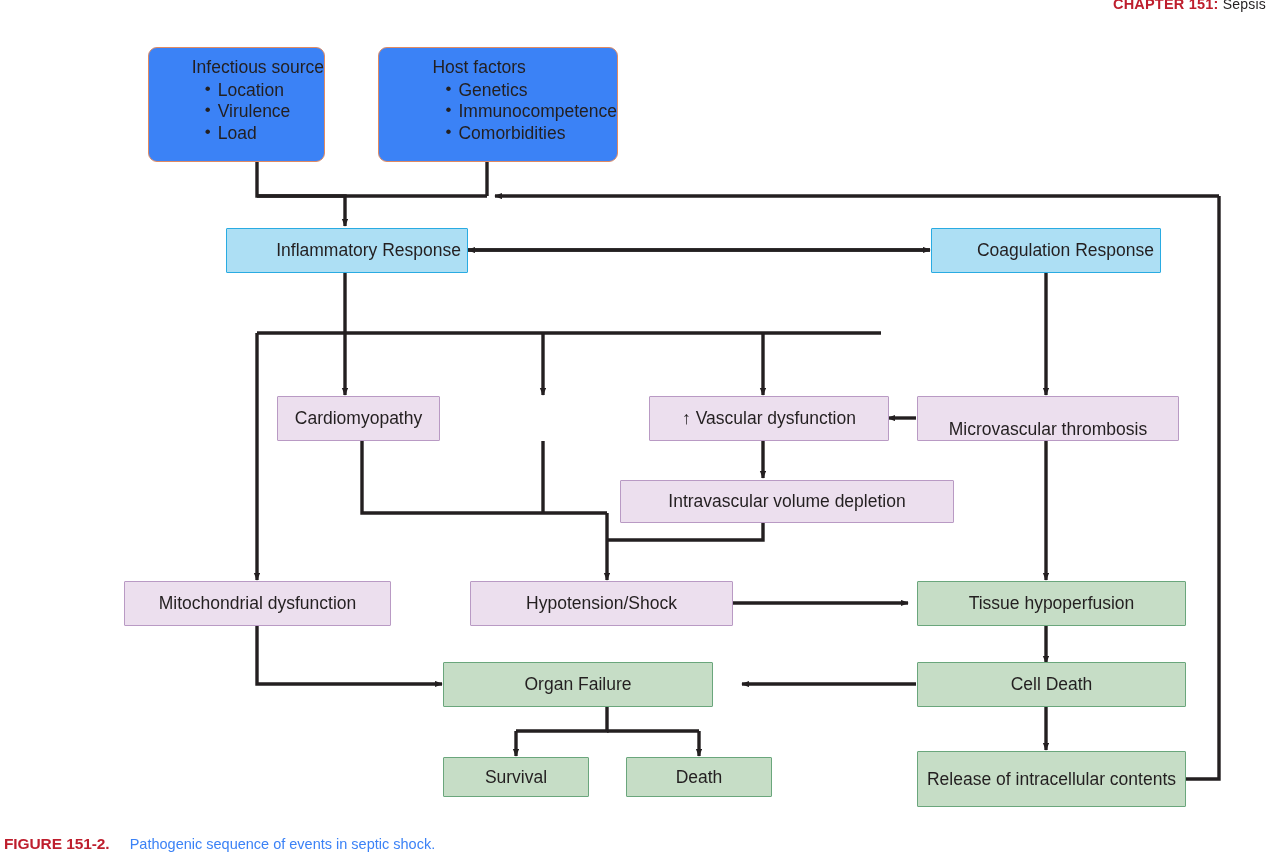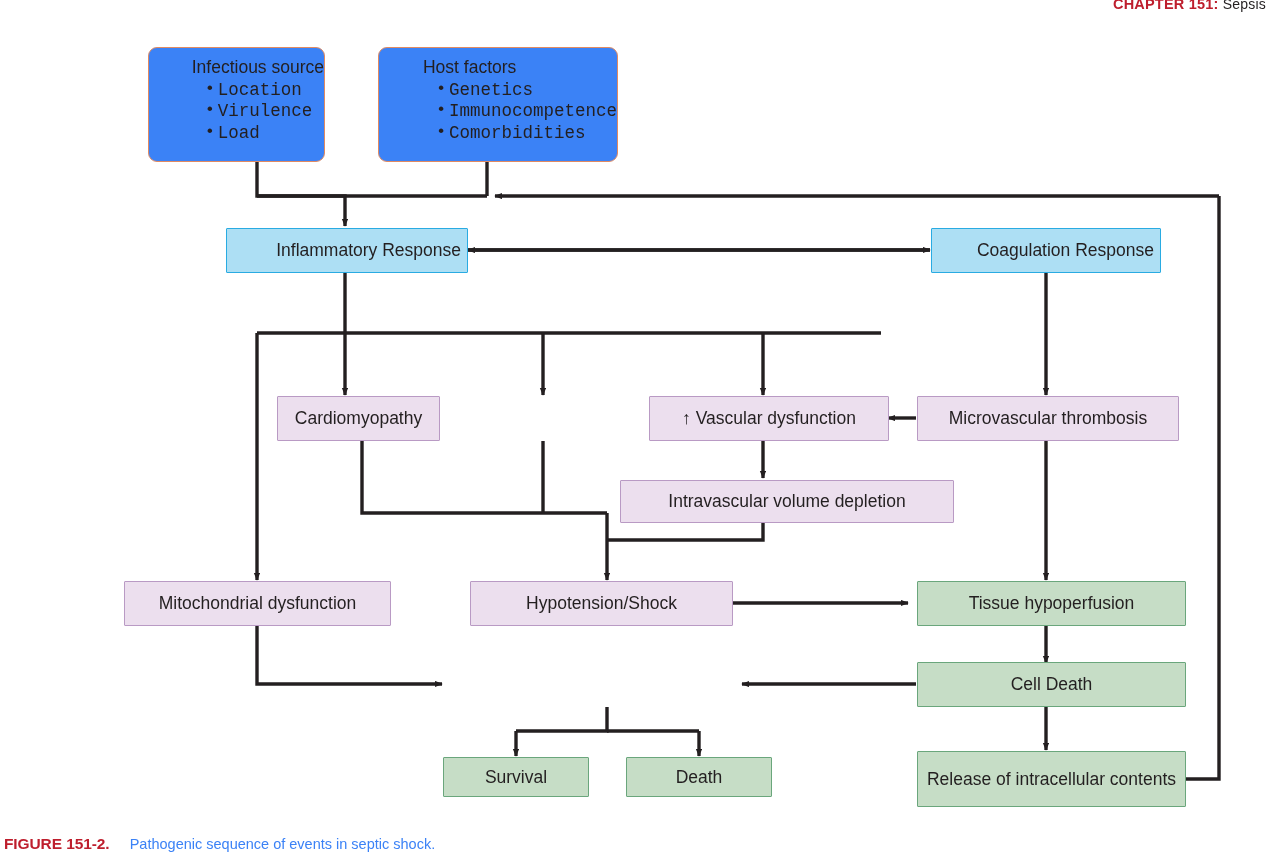--- a/index.html
+++ b/index.html
@@ -30,21 +30,21 @@
   }
   .node .lbl{display:block;padding:0 6px;}
 
   .n-source{
     background:#3b82f6;border-color:#e08a62;
     align-items:flex-start;justify-content:flex-end;text-align:left;
     font-size:17.5px;
     border-radius:9px;
   }
   .n-source .lbl{padding:9px 0 0 14px;}
-  .n-source ul{margin:2px 0 16px 0;padding:0 0 0 13px;list-style:none;font-family:Liberation Mono, monospace;}
+  .n-source ul{margin:2px 0 16px 0;padding:0 0 0 13px;list-style:none;}
   .n-source li{position:relative;padding-left:13px;margin-top:1px;}
   .n-source li:before{
     content:"\2022";position:absolute;left:0;top:-1px;font-size:17px;
   }
 
   .n-blue{background:#addff4;border-color:#29abe2;font-size:17.5px;justify-content:flex-end;}
   .n-purple{background:#ecdfee;border-color:#b99ac4;font-size:17.5px;}
   .n-green{background:#c6ddc6;border-color:#6aa67c;font-size:17.5px;}
 
   
@@ -160,40 +160,43 @@
 
   <div class="node n-purple" style="left:277px;top:396px;width:163px;height:45px;">
     <span class="lbl">Cardiomyopathy</span>
   </div>
 
 
   <div class="node n-purple" style="left:649px;top:396px;width:240px;height:45px;">
     <span class="lbl">↑ Vascular dysfunction</span>
   </div>
 
-  <div class="node n-purple" style="left:917px;top:396px;width:262px;height:45px;">
+  <div class="node n-purple" style="left:917px;top:396px;width:262px;height:45px;align-items:flex-end;">
     <span class="lbl">Microvascular thrombosis</span>
   </div>
 
   <div class="node n-purple" style="left:620px;top:480px;width:334px;height:43px;">
     <span class="lbl">Intravascular volume depletion</span>
   </div>
 
   <div class="node n-purple" style="left:124px;top:581px;width:267px;height:45px;">
     <span class="lbl">Mitochondrial dysfunction</span>
   </div>
 
   <div class="node n-purple" style="left:470px;top:581px;width:263px;height:45px;">
     <span class="lbl">Hypotension/Shock</span>
   </div>
 
   <div class="node n-green" style="left:917px;top:581px;width:269px;height:45px;">
     <span class="lbl">Tissue hypoperfusion</span>
   </div>
 
+  <div class="node n-green" style="left:443px;top:662px;width:270px;height:45px;">
+    <span class="lbl">Organ Failure</span>
+  </div>
 
   <div class="node n-green" style="left:917px;top:662px;width:269px;height:45px;">
     <span class="lbl">Cell Death</span>
   </div>
 
   <div class="node n-green" style="left:443px;top:757px;width:146px;height:40px;">
     <span class="lbl">Survival</span>
   </div>
 
   <div class="node n-green" style="left:626px;top:757px;width:146px;height:40px;">

